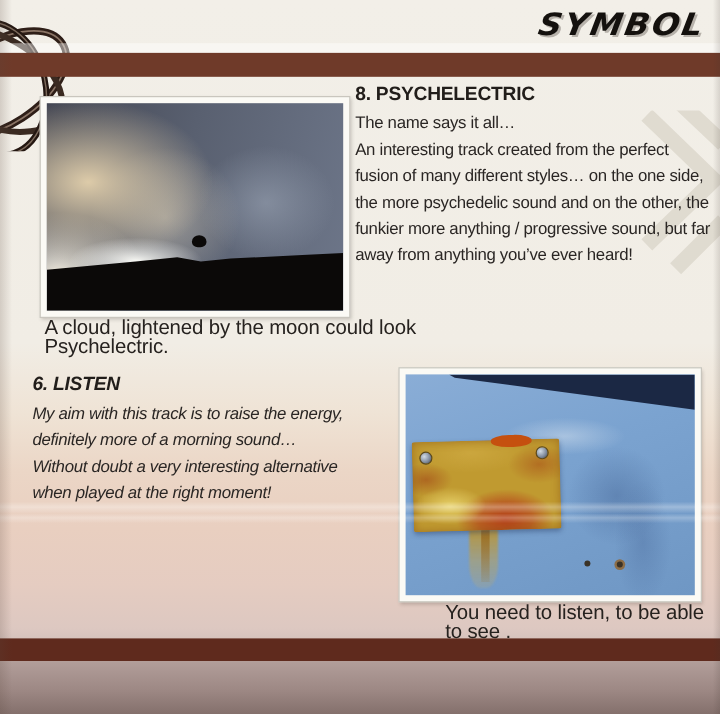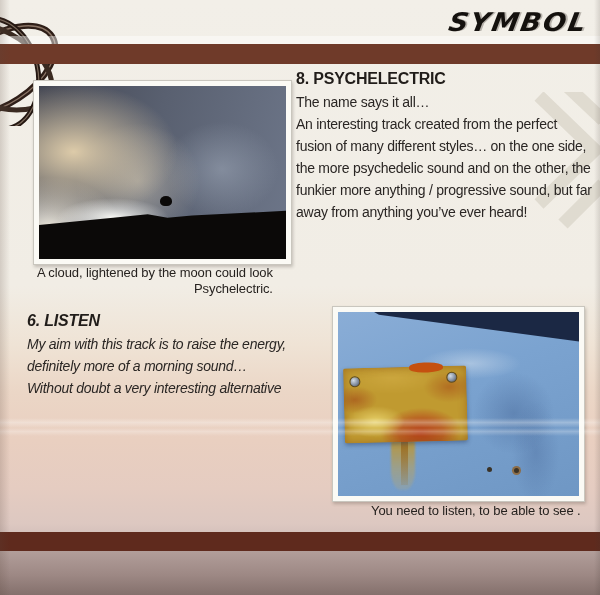--- a/index.html
+++ b/index.html
@@ -79,21 +79,21 @@
   .drip{position:absolute;left:22%;top:70%;width:10%;height:27%;filter:blur(1px);
     background:linear-gradient(180deg, rgba(188,148,48,0.9), rgba(192,162,80,0.5) 55%, rgba(198,176,112,0.22) 100%);
     border-radius:0 0 40% 40%;}
   .drip2{position:absolute;left:26%;top:70%;width:3%;height:24%;
     background:linear-gradient(180deg, rgba(150,100,25,0.8), rgba(150,110,40,0.15));}
   .hole{position:absolute;width:5px;height:5px;border-radius:50%;background:#3a3226;}
   .hole.h1{left:62%;top:84%;}
   .hole.h2{left:73%;top:85%;box-shadow:0 0 0 2px rgba(150,95,30,0.75);}
 
   
-  .caption{position:absolute;font-size:13px;line-height:16px;color:#26221f;letter-spacing:-0.1px;text-align:right;}
+  .caption{position:absolute;font-size:17px;line-height:16px;color:#26221f;letter-spacing:-0.1px;}
   #caption1{left:37px;top:265px;}
   #caption2{left:339px;top:503px;margin-left:32px;}
   .section{position:absolute;}
   #section5{left:296px;top:70px;}
   #section6{left:27px;top:312px;font-style:italic;}
   .heading{font-size:16px;font-weight:bold;letter-spacing:-0.2px;margin-bottom:3px;white-space:nowrap;}
   .bodyline{font-size:14px;line-height:22px;letter-spacing:-0.25px;white-space:nowrap;color:#2a2624;}
 </style>
 </head>
 <body>
@@ -145,20 +145,21 @@
       <div class="bodyline">away from anything you’ve ever heard!</div>
     </div>
   </div>
 
   <div class="section" id="section6">
     <div class="heading">6. LISTEN</div>
     <div>
       <div class="bodyline">My aim with this track is to raise the energy,</div>
       <div class="bodyline">definitely more of a morning sound…</div>
       <div class="bodyline">Without doubt a very interesting alternative</div>
+      <div class="bodyline">when played at the right moment!</div>
     </div>
   </div>
 
   <div class="photo-frame" id="photo2-frame">
     <div class="photo" id="photo2">
       <div class="navy-band"></div>
       <div class="drip"></div>
       <div class="drip2"></div>
       <div class="plate">
         <div class="screw s1"></div>

